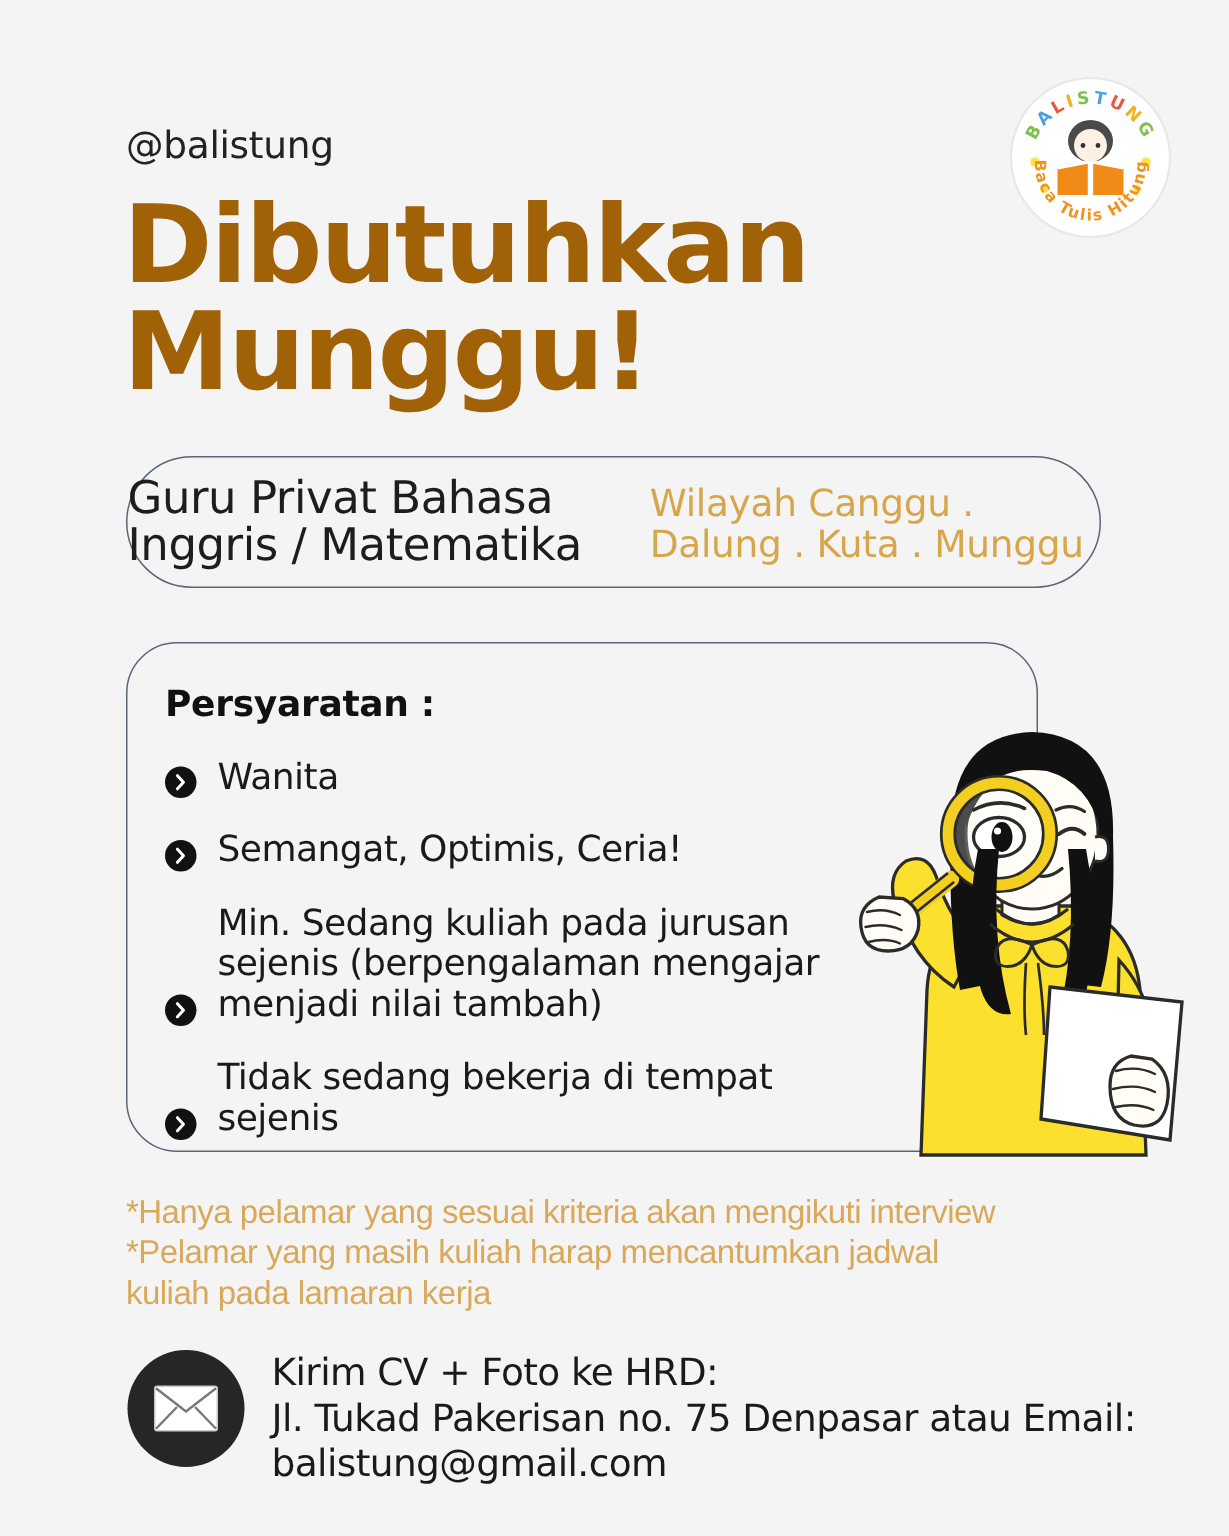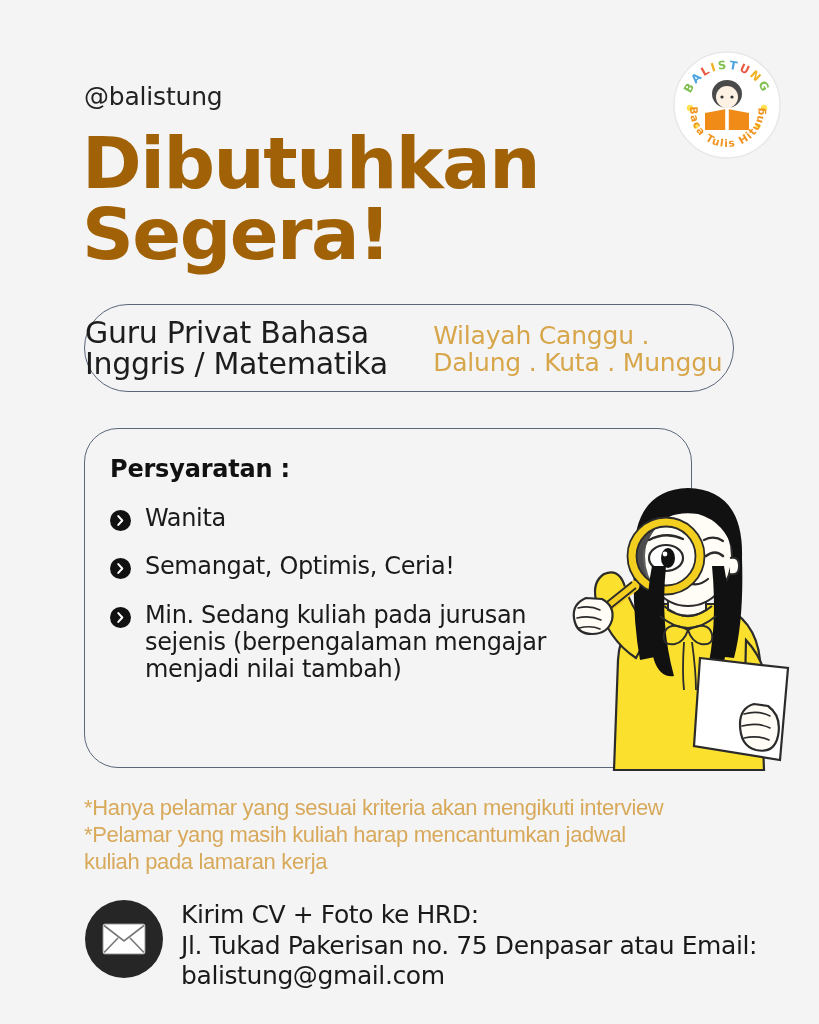--- a/index.html
+++ b/index.html
@@ -110,21 +110,21 @@
   .req-title {
     font-size: 24px;
     font-weight: bold;
     color: #111111;
     font-family: "DejaVu Sans", sans-serif;
     margin-bottom: 22px;
     letter-spacing: -0.2px;
   }
   .req-item {
     display: flex;
-    align-items: flex-start;
+    align-items: flex-end;
     margin-bottom: 21px;
   }
   .req-marker {
     flex: 0 0 auto;
     width: 21px;
     height: 21px;
     border-radius: 50%;
     background: #111111;
     margin-right: 14px;
     margin-top: 5px;
@@ -229,21 +229,21 @@
         </textPath>
       </text>
       <text font-family="'DejaVu Sans',sans-serif" font-size="10.5" font-weight="bold" letter-spacing="1.2" fill="#f0941f">
         <textPath href="#arcBot" startOffset="50%" text-anchor="middle">Baca Tulis Hitung</textPath>
       </text>
     </svg>
   </div>
 
   <div class="headline">
     <span>Dibutuhkan</span>
-    <span class="l2">Segera!</span>
+    <span class="l2">Munggu!</span>
   </div>
 
   <div class="pill">
     <div class="pill-main">Guru Privat Bahasa Inggris / Matematika</div>
     <div class="pill-sub">Wilayah Canggu . Dalung . Kuta . Munggu</div>
   </div>
 
   <div class="req-card"></div>
 
   <div class="req-inner">
@@ -269,20 +269,28 @@
 
     <div class="req-item">
       <span class="req-marker">
         <svg width="21" height="21" viewBox="0 0 21 21">
             <path d="M8.3 6.1 L12.3 10.5 L8.3 14.9" stroke="#ffffff" stroke-width="2" fill="none" stroke-linecap="round" stroke-linejoin="round"></path>
           </svg>
       </span>
       <span class="req-text">Min. Sedang kuliah pada jurusan sejenis (berpengalaman mengajar menjadi nilai tambah)</span>
     </div>
 
+    <div class="req-item">
+      <span class="req-marker">
+        <svg width="21" height="21" viewBox="0 0 21 21">
+            <path d="M8.3 6.1 L12.3 10.5 L8.3 14.9" stroke="#ffffff" stroke-width="2" fill="none" stroke-linecap="round" stroke-linejoin="round"></path>
+          </svg>
+      </span>
+      <span class="req-text">Tidak sedang bekerja di tempat sejenis</span>
+    </div>
   </div>
 
   <div class="illustration">
     <svg width="268" height="320" viewBox="0 0 268 320" xmlns="http://www.w3.org/2000/svg">
 
       <path d="M70 190 Q72 150 110 134 L170 134 Q208 148 212 190 L216 300 L66 300 Z" fill="#fbe12e" stroke="#2b2b2b" stroke-width="2.2"></path>
 
       <path d="M88 188 Q60 170 48 130 Q44 112 56 104 Q70 98 76 114 Q86 146 104 158 Z" fill="#fbe12e" stroke="#2b2b2b" stroke-width="2.2"></path>
 
       <path d="M198 170 Q222 196 222 238 L222 262 L196 258 Z" fill="#fbe12e" stroke="#2b2b2b" stroke-width="2.2"></path>

